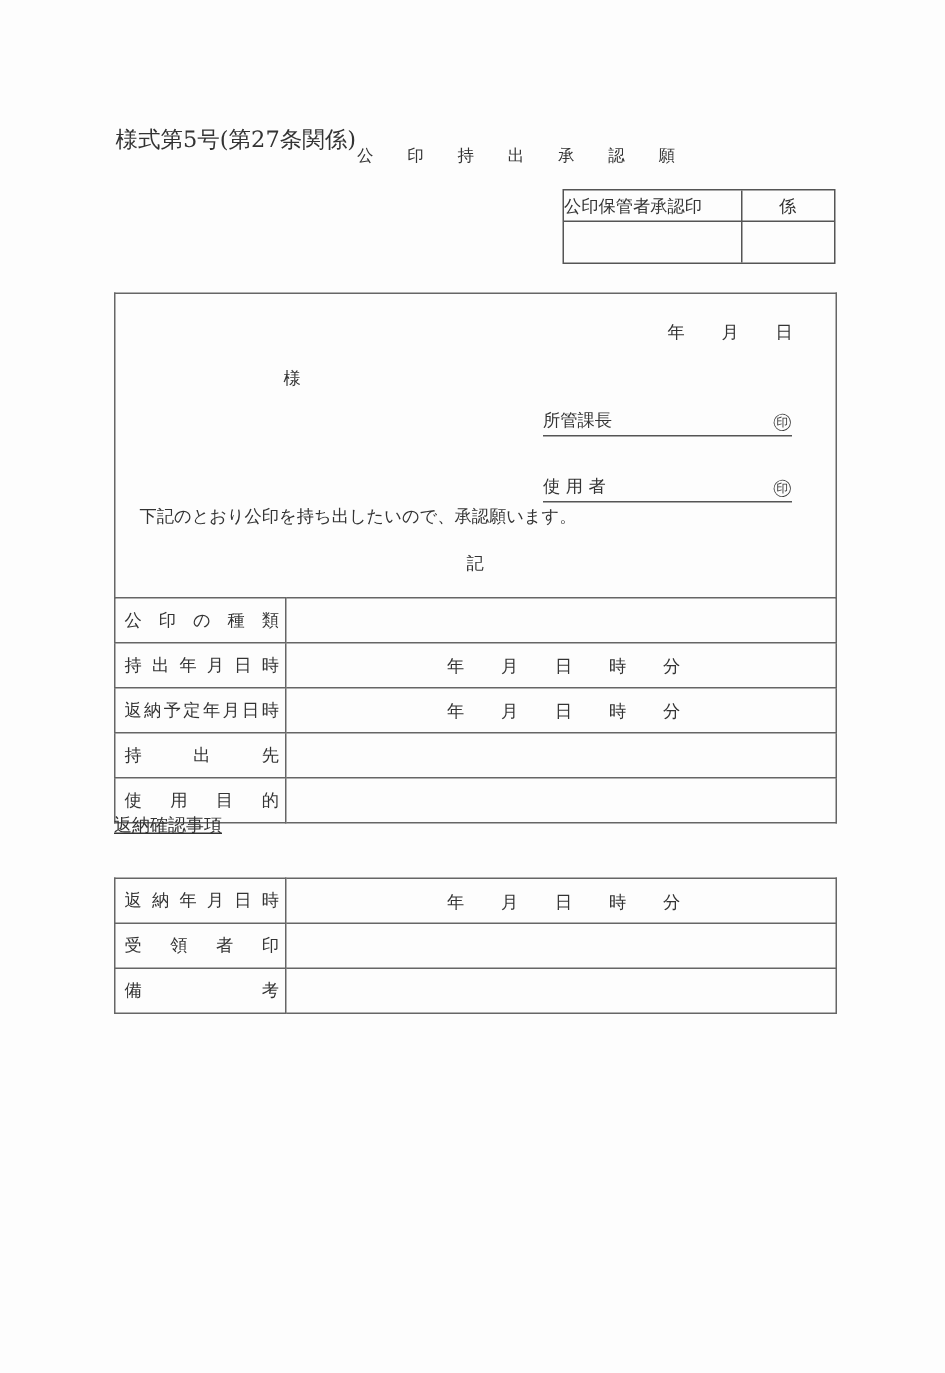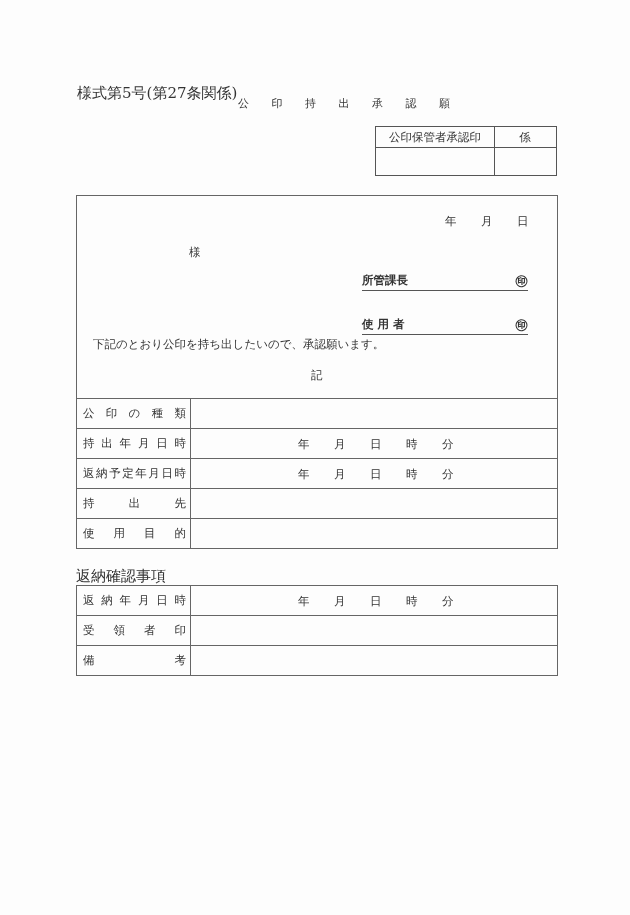--- a/index.html
+++ b/index.html
@@ -8,41 +8,41 @@
     font-family:"DejaVu Serif","Liberation Serif",serif; color:#333; font-size:11.5px;
   }
   .abs { position:absolute; }
   .form-no { left:77px; top:84px; font-size:15px; letter-spacing:0; }
   .title { left:238px; top:96px; font-size:11px; letter-spacing:9.5px; }
 
   
   .approval { left:375px; top:126px; width:182px; height:50px; border:1px solid #555; box-sizing:border-box; }
   .approval .hdr { position:absolute; top:0; left:0; right:0; height:20px; border-bottom:1px solid #555; }
   .approval .vdiv { position:absolute; left:118px; top:0; bottom:0; border-left:1px solid #555; }
-  .approval .c1 { position:absolute; left:0; width:118px; top:3px; text-align:center; font-size:11.5px; }
+  .approval .c1 { position:absolute; left:0; width:118px; top:3px; text-align:left; font-size:11.5px; }
   .approval .c2 { position:absolute; left:118px; right:0; top:3px; text-align:center; font-size:11.5px; }
 
   
   .main { left:76px; top:195px; width:482px; height:204px; border:1px solid #666; border-bottom:none; box-sizing:border-box; }
   .date { top:214px; font-size:11.5px; }
   .sama { left:189px; top:245px; font-size:11.5px; }
-  .sig { left:362px; width:166px; height:18px; border-bottom:1px solid #555; font-size:11.5px;font-weight:bold; }
+  .sig { left:362px; width:166px; height:18px; border-bottom:1px solid #555; font-size:11.5px; }
   .sig .seal { position:absolute; right:0; top:0; font-size:13px; }
   .sig .lbl { position:absolute; left:0; top:1px; }
   .body-text { left:93px; top:337px; font-size:11.5px;text-align:center; }
   .ki { left:311px; top:368px; font-size:11.5px; }
 
   table.grid { position:absolute; border-collapse:collapse; font-size:11.5px; }
   table.grid td { border:1px solid #666; height:30px; padding:0; box-sizing:border-box; }
   table.grid td.lbl { width:114px; padding:0 4px 0 6px; }
   table.grid td.lbl span.j { display:flex; justify-content:space-between; }
   table.grid td.val { width:367px; position:relative; }
   .dt { position:absolute; left:107px; top:8px; display:flex; }
   .dt span { display:inline-block; width:36px; }
-  .sub-head { left:76px; top:567px; font-size:15px; }
+  .sub-head { left:76px; top:542px; font-size:12px;text-decoration:underline; }
 </style>
 </head>
 <body>
 
 <div class="abs form-no">様式第5号(第27条関係)</div>
 <div class="abs title">公 印 持 出 承 認 願</div>
 
 <div class="abs approval">
   <div class="hdr"></div>
   <div class="vdiv"></div>

